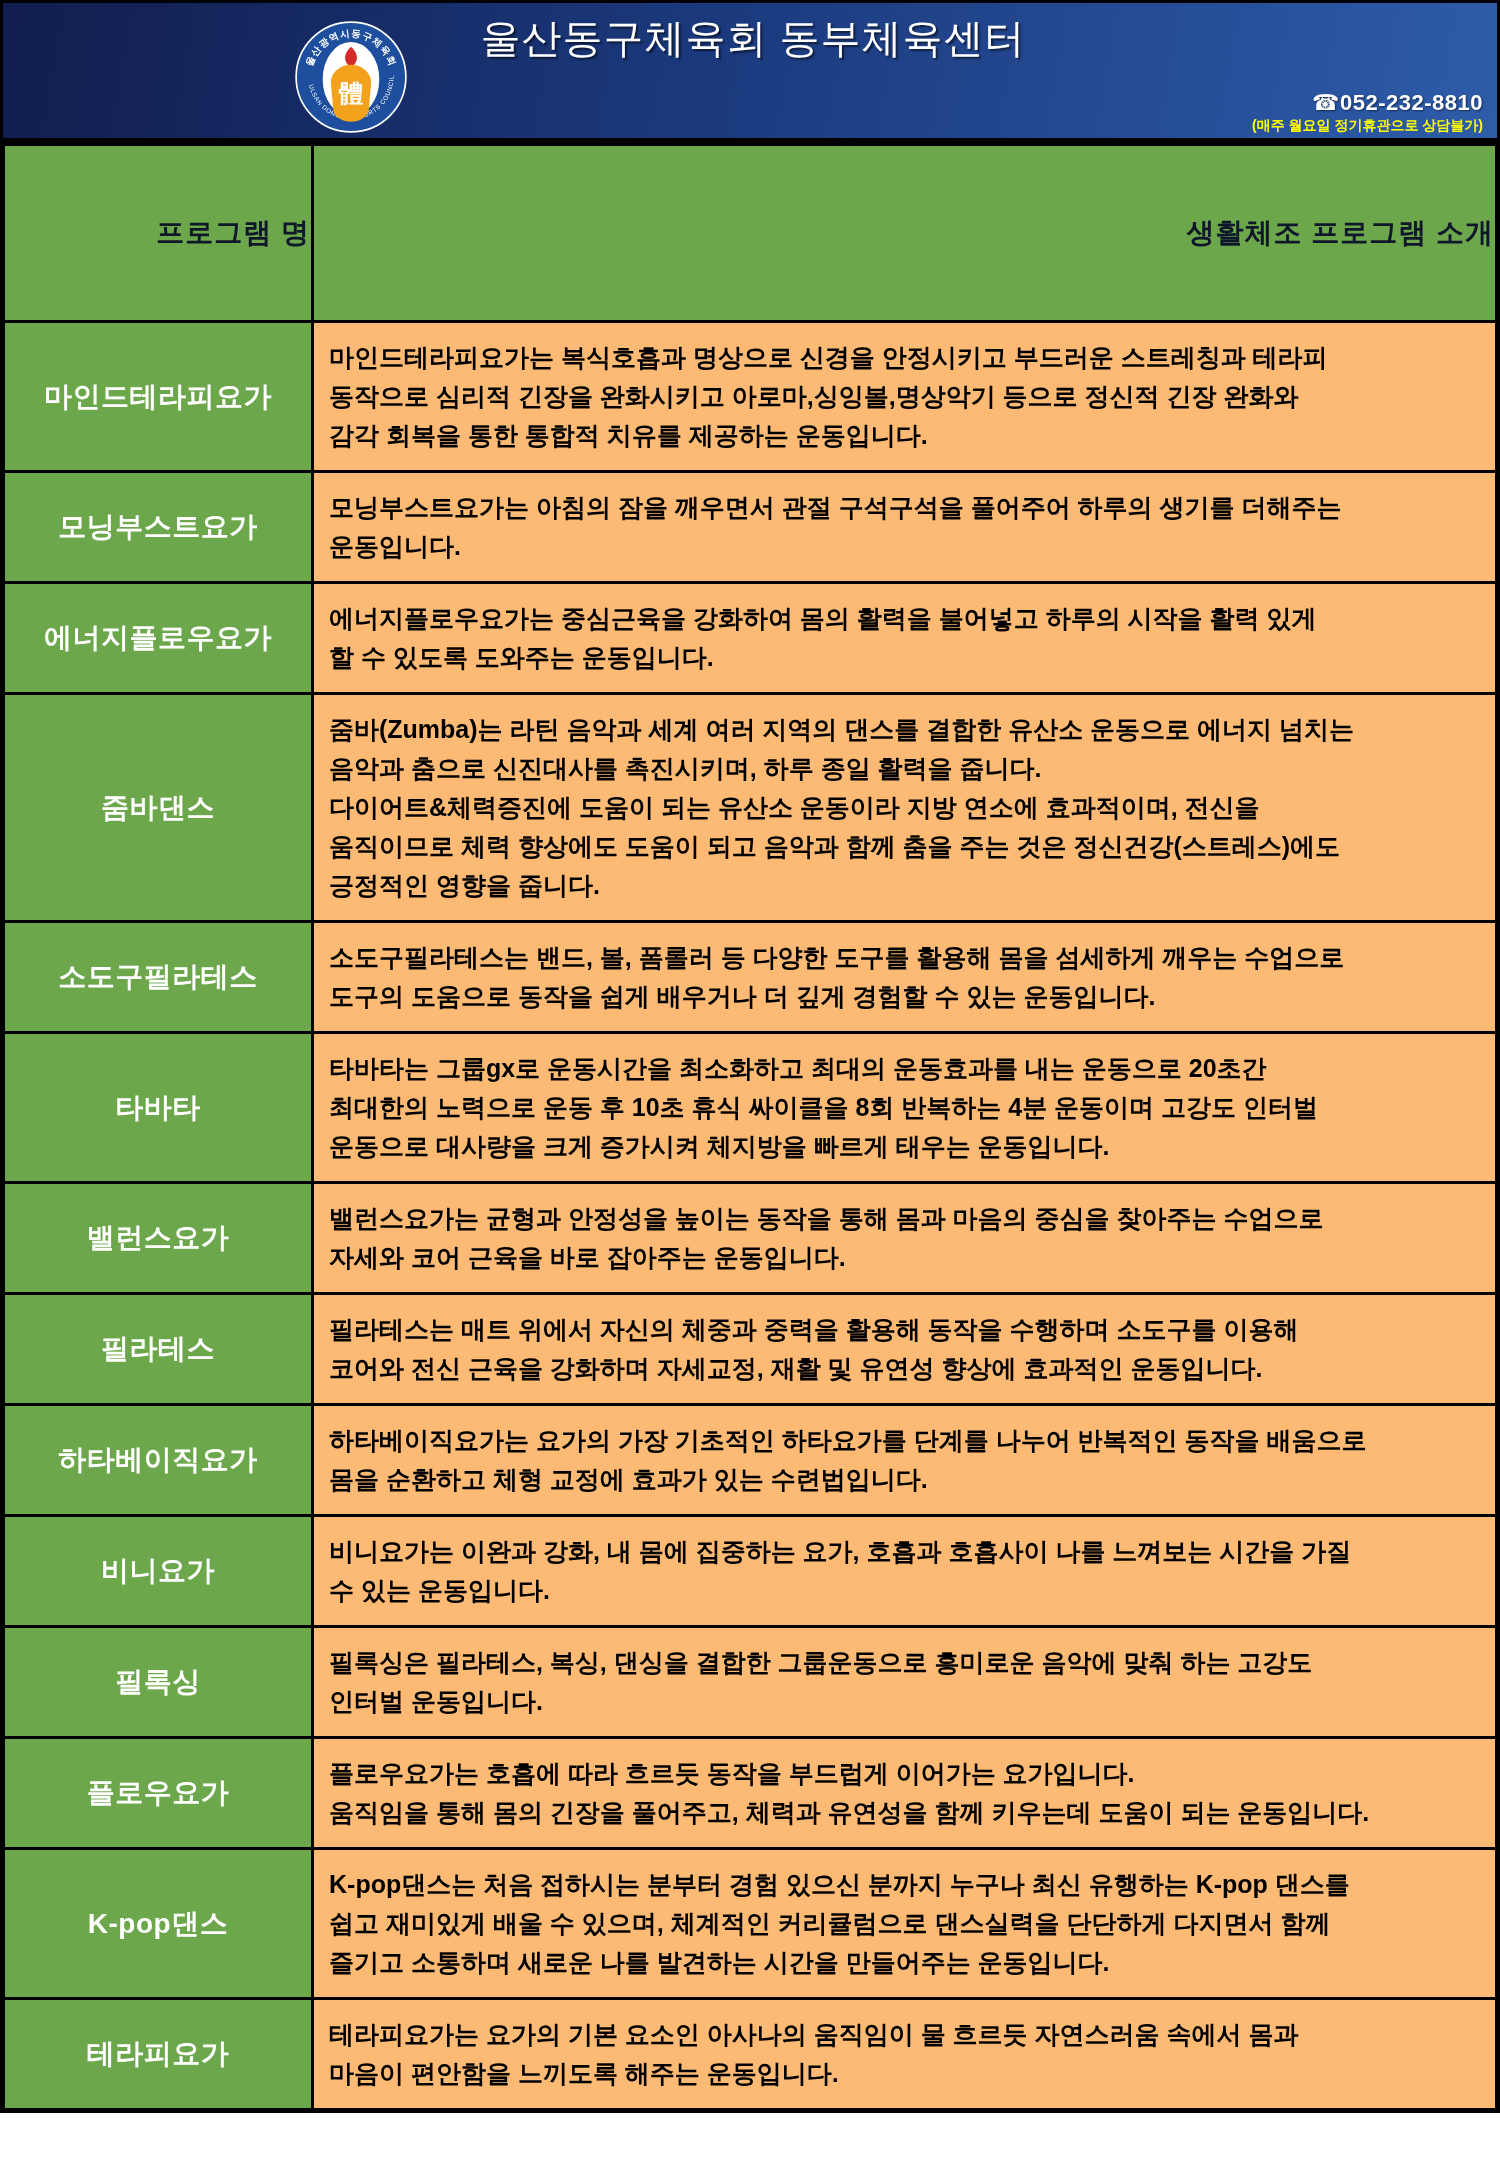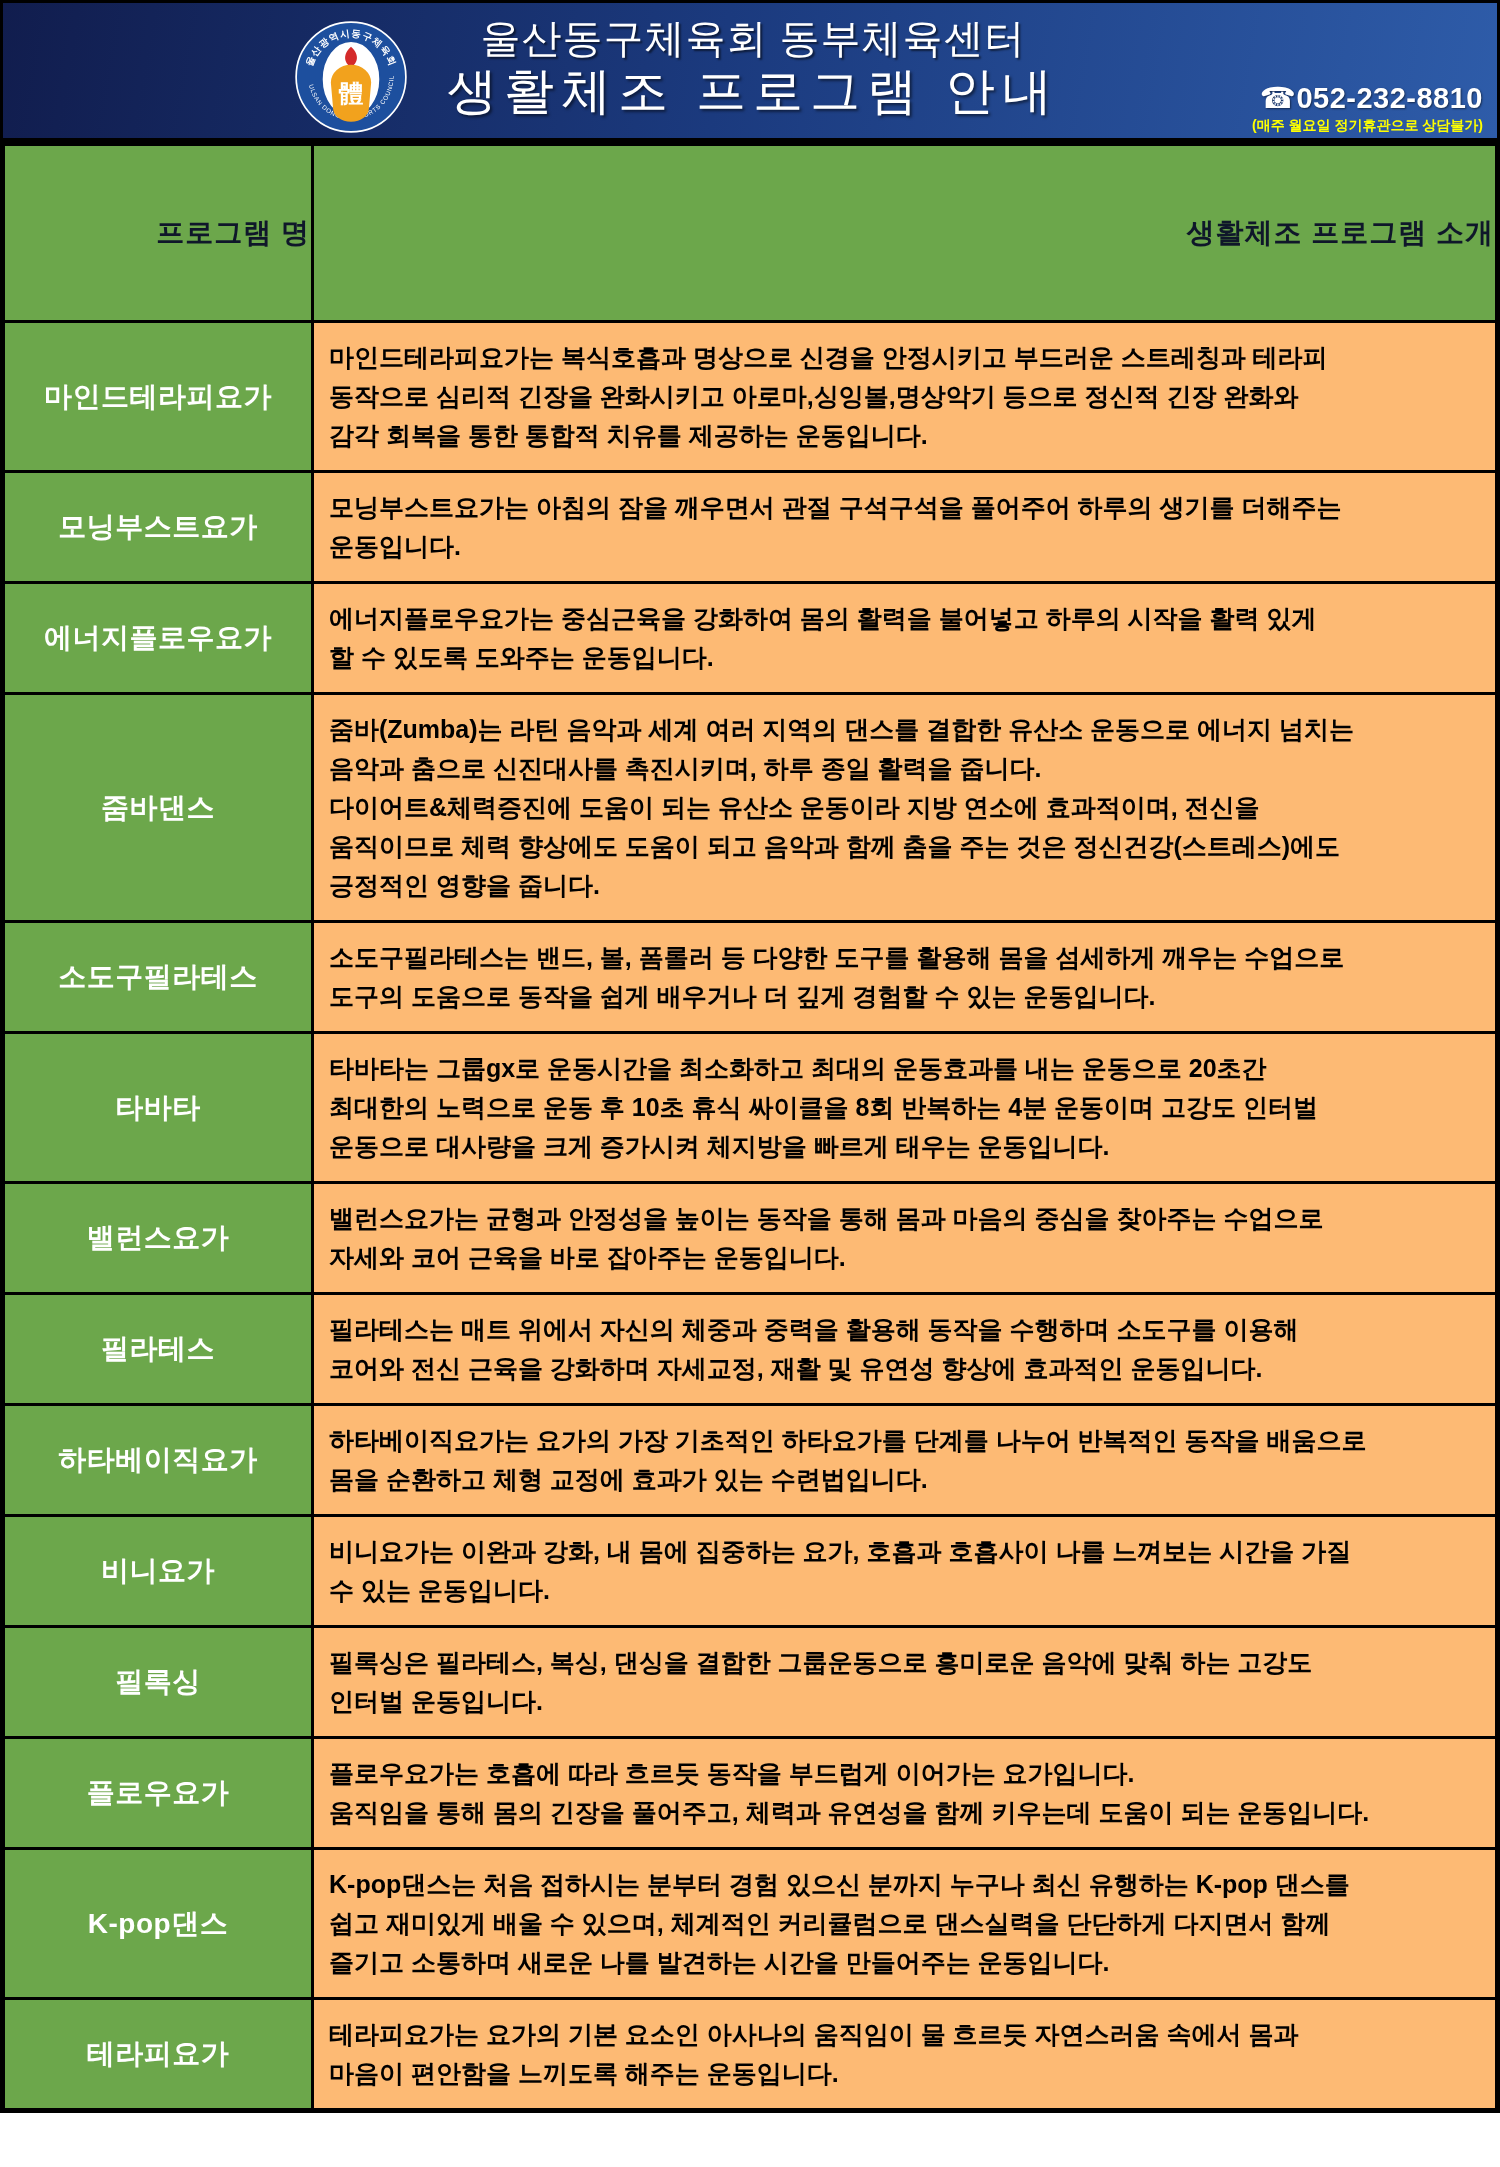--- a/index.html
+++ b/index.html
@@ -37,21 +37,21 @@
     font-size:50px;line-height:60px;font-weight:400;
     letter-spacing:7px;
     text-shadow:2px 2px 3px rgba(0,0,0,.55);
     white-space:nowrap;
   }
   .contact{
     position:absolute;right:14px;bottom:5px;
     text-align:right;line-height:1.15;
   }
   .phone{
-    color:#ffffff;font-size:29px;font-weight:bold;
+    color:#ffffff;font-size:22px;font-weight:bold;
     letter-spacing:0.5px;
     text-shadow:1px 1px 2px rgba(0,0,0,.5);
     white-space:nowrap;
   }
   .notice{
     color:#ffff00;font-size:14px;font-weight:bold;
     margin-top:2px;white-space:nowrap;
   }
 
   
@@ -112,21 +112,20 @@
       </text>
       <ellipse cx="50" cy="52" rx="26" ry="34" fill="#ffffff" stroke="#1d4f9e" stroke-width="1.5"></ellipse>
       <path d="M50,23 C42,30 44,38 50,41 C56,38 58,30 50,23 Z" fill="#d42a2a"></path>
       <path d="M32,55 A18,16 0 0 1 68,55 L66,78 A16,12 0 0 1 34,78 Z" fill="#f2a21d"></path>
       <text x="50" y="72" text-anchor="middle" font-size="22" fill="#ffffff" font-family="'Liberation Serif','DejaVu Serif',serif" font-weight="bold">體</text>
     </svg>
   </div>
 
   <div class="titles">
     <div class="org-title">울산동구체육회 동부체육센터</div>
-    <div class="main-title">생활체조 프로그램 안내</div>
   </div>
 
   <div class="contact">
     <div class="phone">☎052-232-8810</div>
     <div class="notice">(매주 월요일 정기휴관으로 상담불가)</div>
   </div>
 </div>
 
 <table class="program">
   <colgroup>

